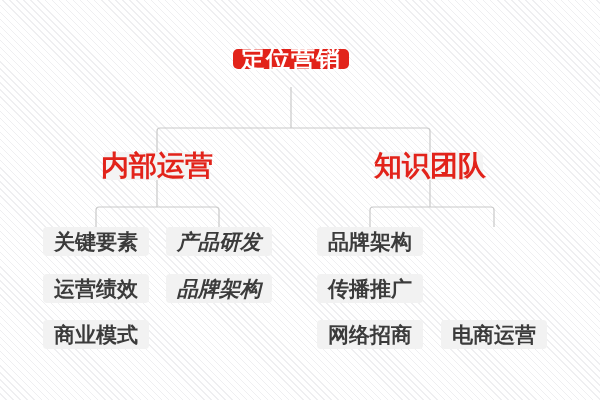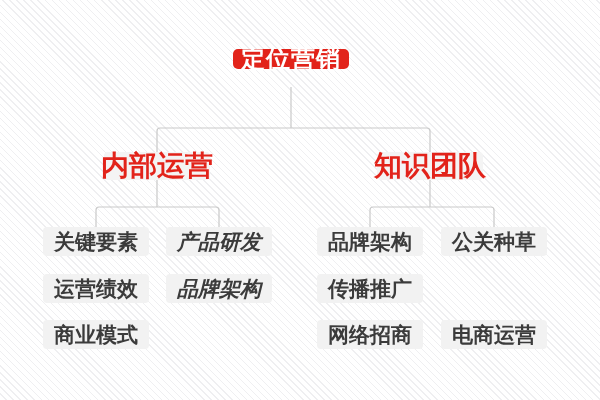--- a/index.html
+++ b/index.html
@@ -96,18 +96,17 @@
   <div class="node node-branch left">内部运营</div>
   <div class="node node-branch right">知识团队</div>
 
   <div class="node node-leaf col-l1 row-1">关键要素</div>
   <div class="node node-leaf col-l2 row-1">产品研发</div>
   <div class="node node-leaf col-l1 row-2">运营绩效</div>
   <div class="node node-leaf col-l2 row-2">品牌架构</div>
   <div class="node node-leaf col-l1 row-3">商业模式</div>
 
   <div class="node node-leaf col-r1 row-1">品牌架构</div>
-  <div class="node node-leaf col-r2 row-1">公关种草</div>
   <div class="node node-leaf col-r1 row-2">传播推广</div>
   <div class="node node-leaf col-r1 row-3">网络招商</div>
   <div class="node node-leaf col-r2 row-3">电商运营</div>
 
 </div>
 
 </body></html>

